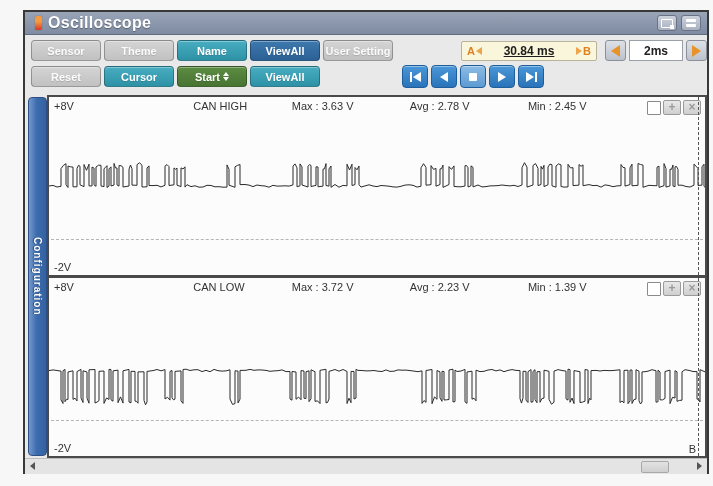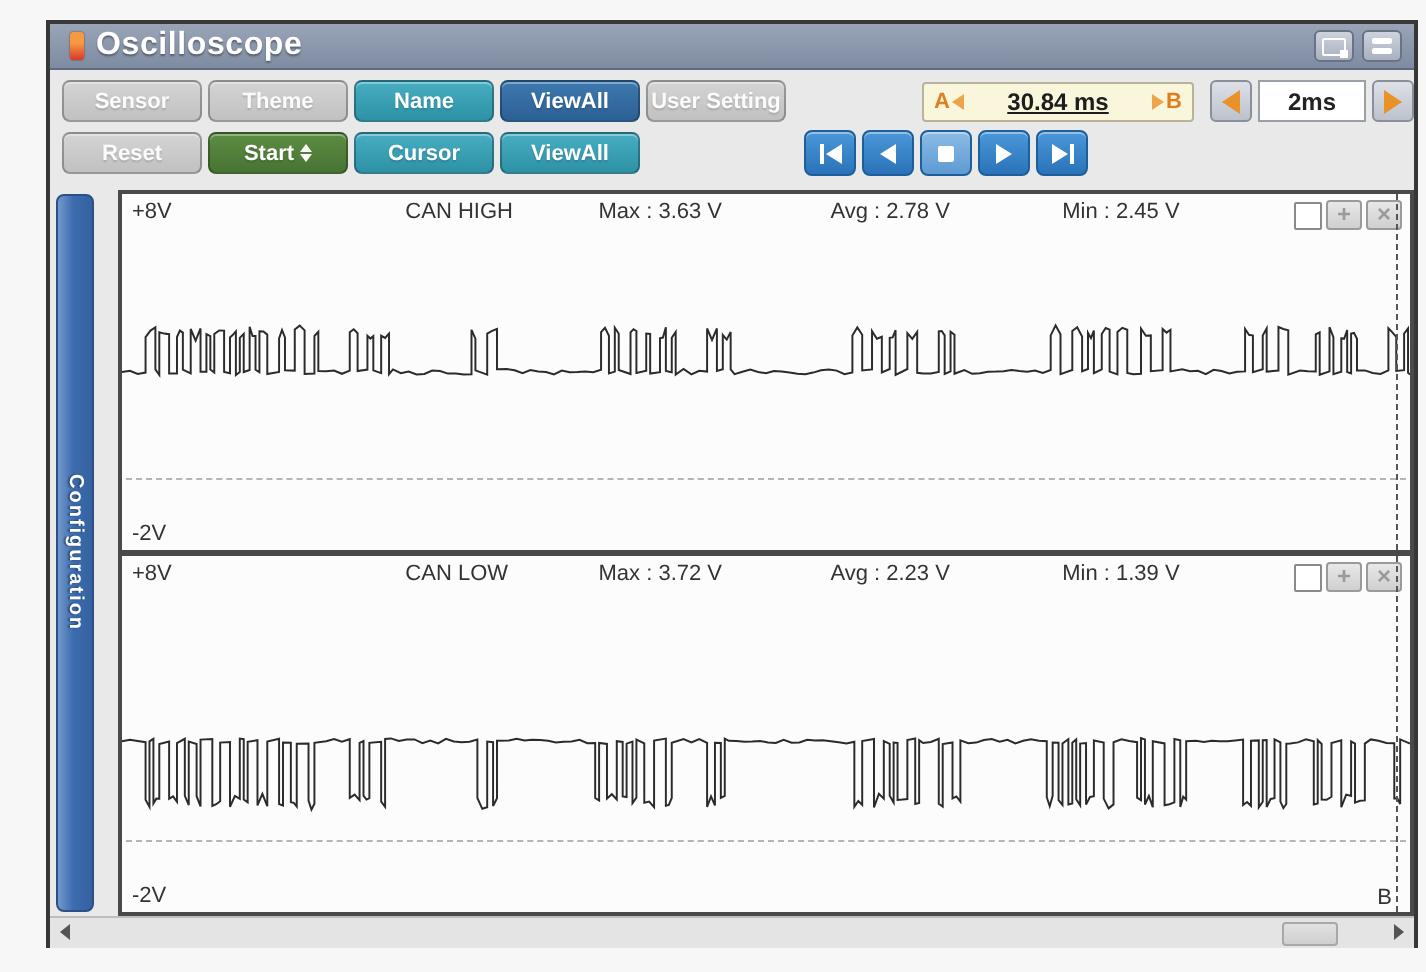--- a/index.html
+++ b/index.html
@@ -74,21 +74,21 @@
   .arr-left{left:580px;} .arr-right{left:661px;}
   
   .workspace{height:363px;display:flex;background:#e9e9e9;}
   .rail{width:22px;position:relative;}
   .cfg-tab{position:absolute;left:3px;top:2px;bottom:2px;width:17px;border-radius:4px;
     border:1px solid #2c4f86;cursor:pointer;
     background:linear-gradient(to right,#7399cb,#3c6cae 45%,#35619f);
     display:flex;align-items:center;justify-content:center;}
   .cfg-tab span{writing-mode:vertical-rl;color:#fff;font-size:10px;font-weight:bold;letter-spacing:1px;
     text-shadow:0 1px 1px rgba(0,0,0,.4);}
-  .panels{flex:1;display:flex;flex-direction:column;border:2px solid #4a4a4a;box-sizing:border-box;background:#4a4a4a;margin-left:12px;}
+  .panels{flex:1;display:flex;flex-direction:column;border:2px solid #4a4a4a;box-sizing:border-box;background:#4a4a4a;}
   .panel{flex:1;position:relative;background:#fcfcfc;overflow:hidden;}
   .panel + .panel{margin-top:3px;}
   .wave{position:absolute;left:0;top:0;width:100%;height:100%;}
   .wave path{fill:none;stroke:#2b2b2b;stroke-width:1;}
   .hdr{position:absolute;left:0;right:0;top:3px;height:14px;font-size:11px;color:#333;}
   .hdr .vlab{position:absolute;left:5px;}
   .hdr .cname{position:absolute;left:22%;}
   .hdr .m-max{position:absolute;left:37%;}
   .hdr .m-avg{position:absolute;left:55%;}
   .hdr .m-min{position:absolute;left:73%;}
@@ -145,30 +145,30 @@
           <span>ViewAll</span>
         </button>
       <button class="btn v-gray">
           <span>User Setting</span>
         </button>
     </div>
     <div class="btnrow row2">
       <button class="btn v-gray">
           <span>Reset</span>
         </button>
+      <button class="btn v-teal">
+          <span>Cursor</span>
+        </button>
       <button class="btn v-green">
         <span>Start</span>
         <span class="spin">
             <b class="up"></b>
             <b class="dn"></b>
           </span>
       </button>
-      <button class="btn v-teal">
-          <span>Cursor</span>
-        </button>
       <button class="btn v-teal">
           <span>ViewAll</span>
         </button>
     </div>
 
     <div class="playback">
       <button class="pb">
           <span class="bar-v"></span>
           <span class="tri-l"></span>
         </button>

